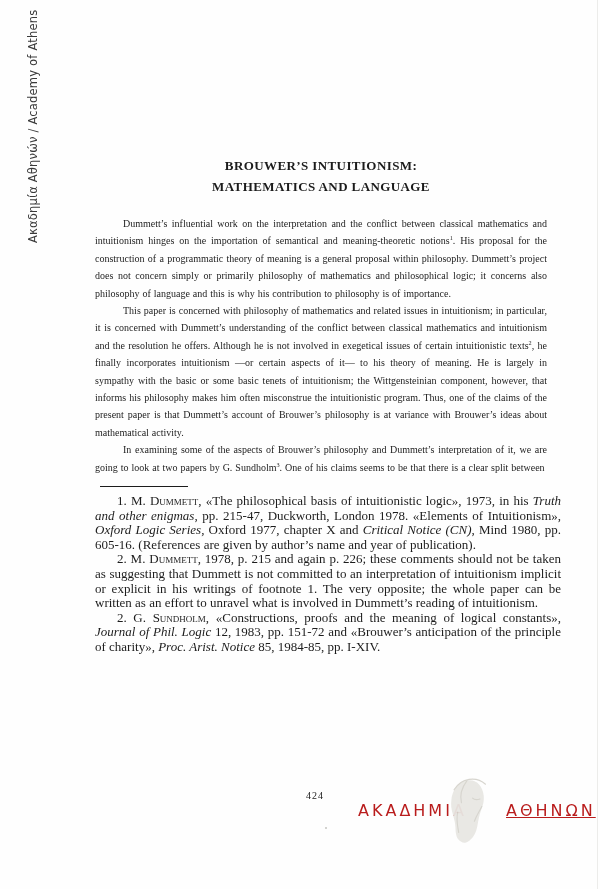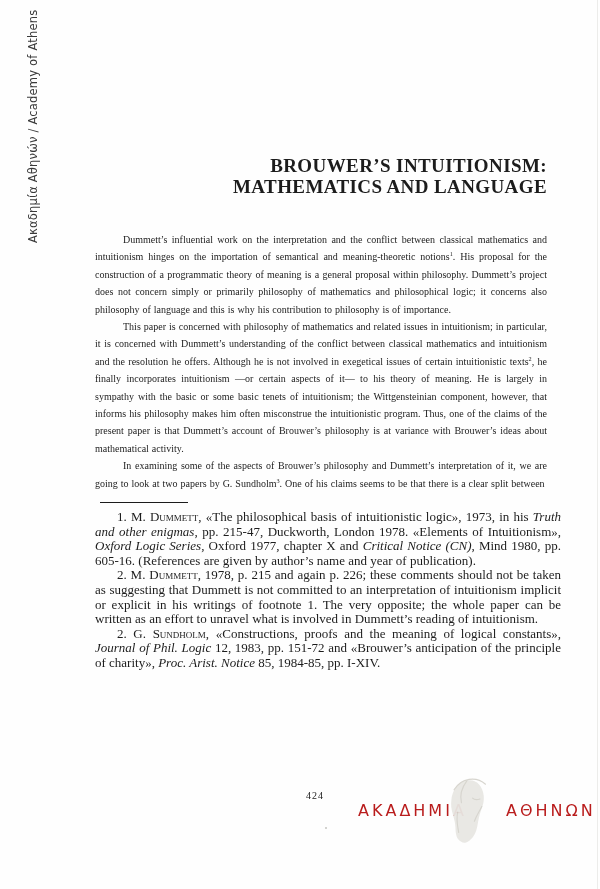--- a/index.html
+++ b/index.html
@@ -32,26 +32,26 @@
     color: #3a3a3a;
     letter-spacing: 0.2px;
   }
   .content {
     position: absolute;
     left: 95px;
     top: 155px;
     width: 452px;
   }
   .title {
-    text-align: right;
-    font-size: 19px;
+    text-align: center;
+    font-size: 13px;
     line-height: 21px;
     font-weight: 600;
     letter-spacing: 0.4px;
-    margin-bottom: 34px;
+    margin-bottom: 18px;
   }
   .body-par {
     font-size: 10px;
     line-height: 17.4px;
     text-align: justify;
     text-indent: 28px;
     word-spacing: 0.5px;
   }
   .fn-rule {
     width: 88px;
@@ -79,21 +79,21 @@
   }
   .wm-word {
     position: absolute;
     font-family: "DejaVu Sans", sans-serif;
     font-size: 16px;
     letter-spacing: 3px;
     color: #b91c1c;
     white-space: nowrap;
   }
   .wm-left  { left: 358px; top: 801px; }
-  .wm-right { left: 506px; top: 801px; }
+  .wm-right { left: 506px; top: 801px; text-decoration: underline; }
   .wm-logo {
     position: absolute;
     left: 438px;
     top: 775px;
     width: 58px;
     height: 74px;
     opacity: 0.95;
   }
   .speck {
     position: absolute;

